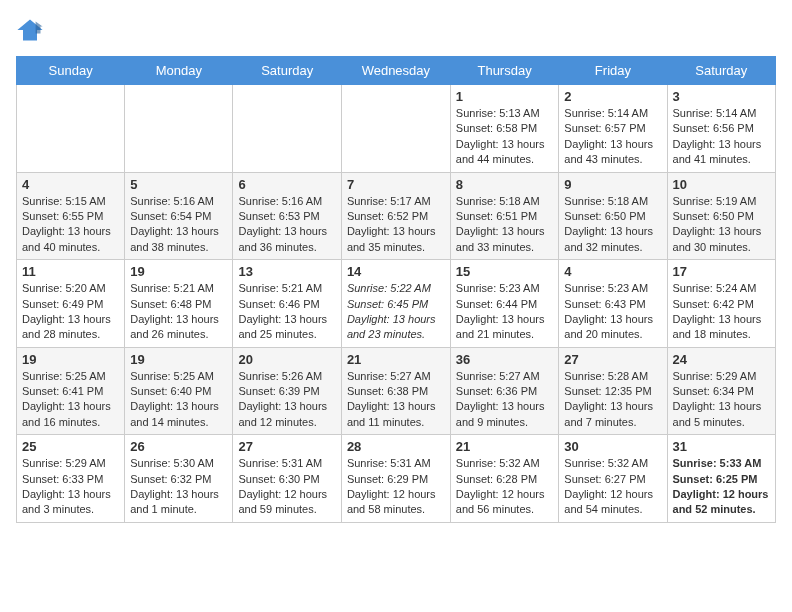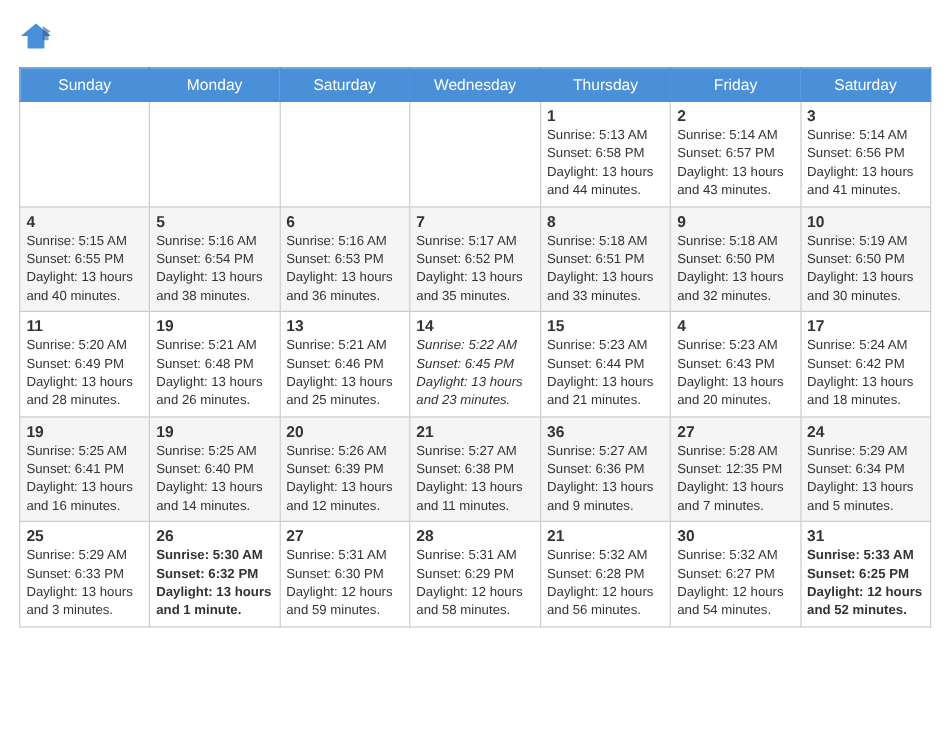--- a/index.html
+++ b/index.html
@@ -310,21 +310,21 @@
       <tr>
         <td>
           <span class="day-number">25</span>
           <div class="day-info" style="white-space: pre-line;">Sunrise: 5:29 AM
 Sunset: 6:33 PM
 Daylight: 13 hours
 and 3 minutes.</div>
         </td>
         <td>
           <span class="day-number">26</span>
-          <div class="day-info" style="white-space: pre-line; font-weight: bold;">Sunrise: 5:30 AM
+          <div class="day-info" style="white-space: pre-line;">Sunrise: 5:30 AM
 Sunset: 6:32 PM
 Daylight: 13 hours
 and 1 minute.</div>
         </td>
         <td>
           <span class="day-number">27</span>
           <div class="day-info" style="white-space: pre-line;">Sunrise: 5:31 AM
 Sunset: 6:30 PM
 Daylight: 12 hours
 and 59 minutes.</div>

